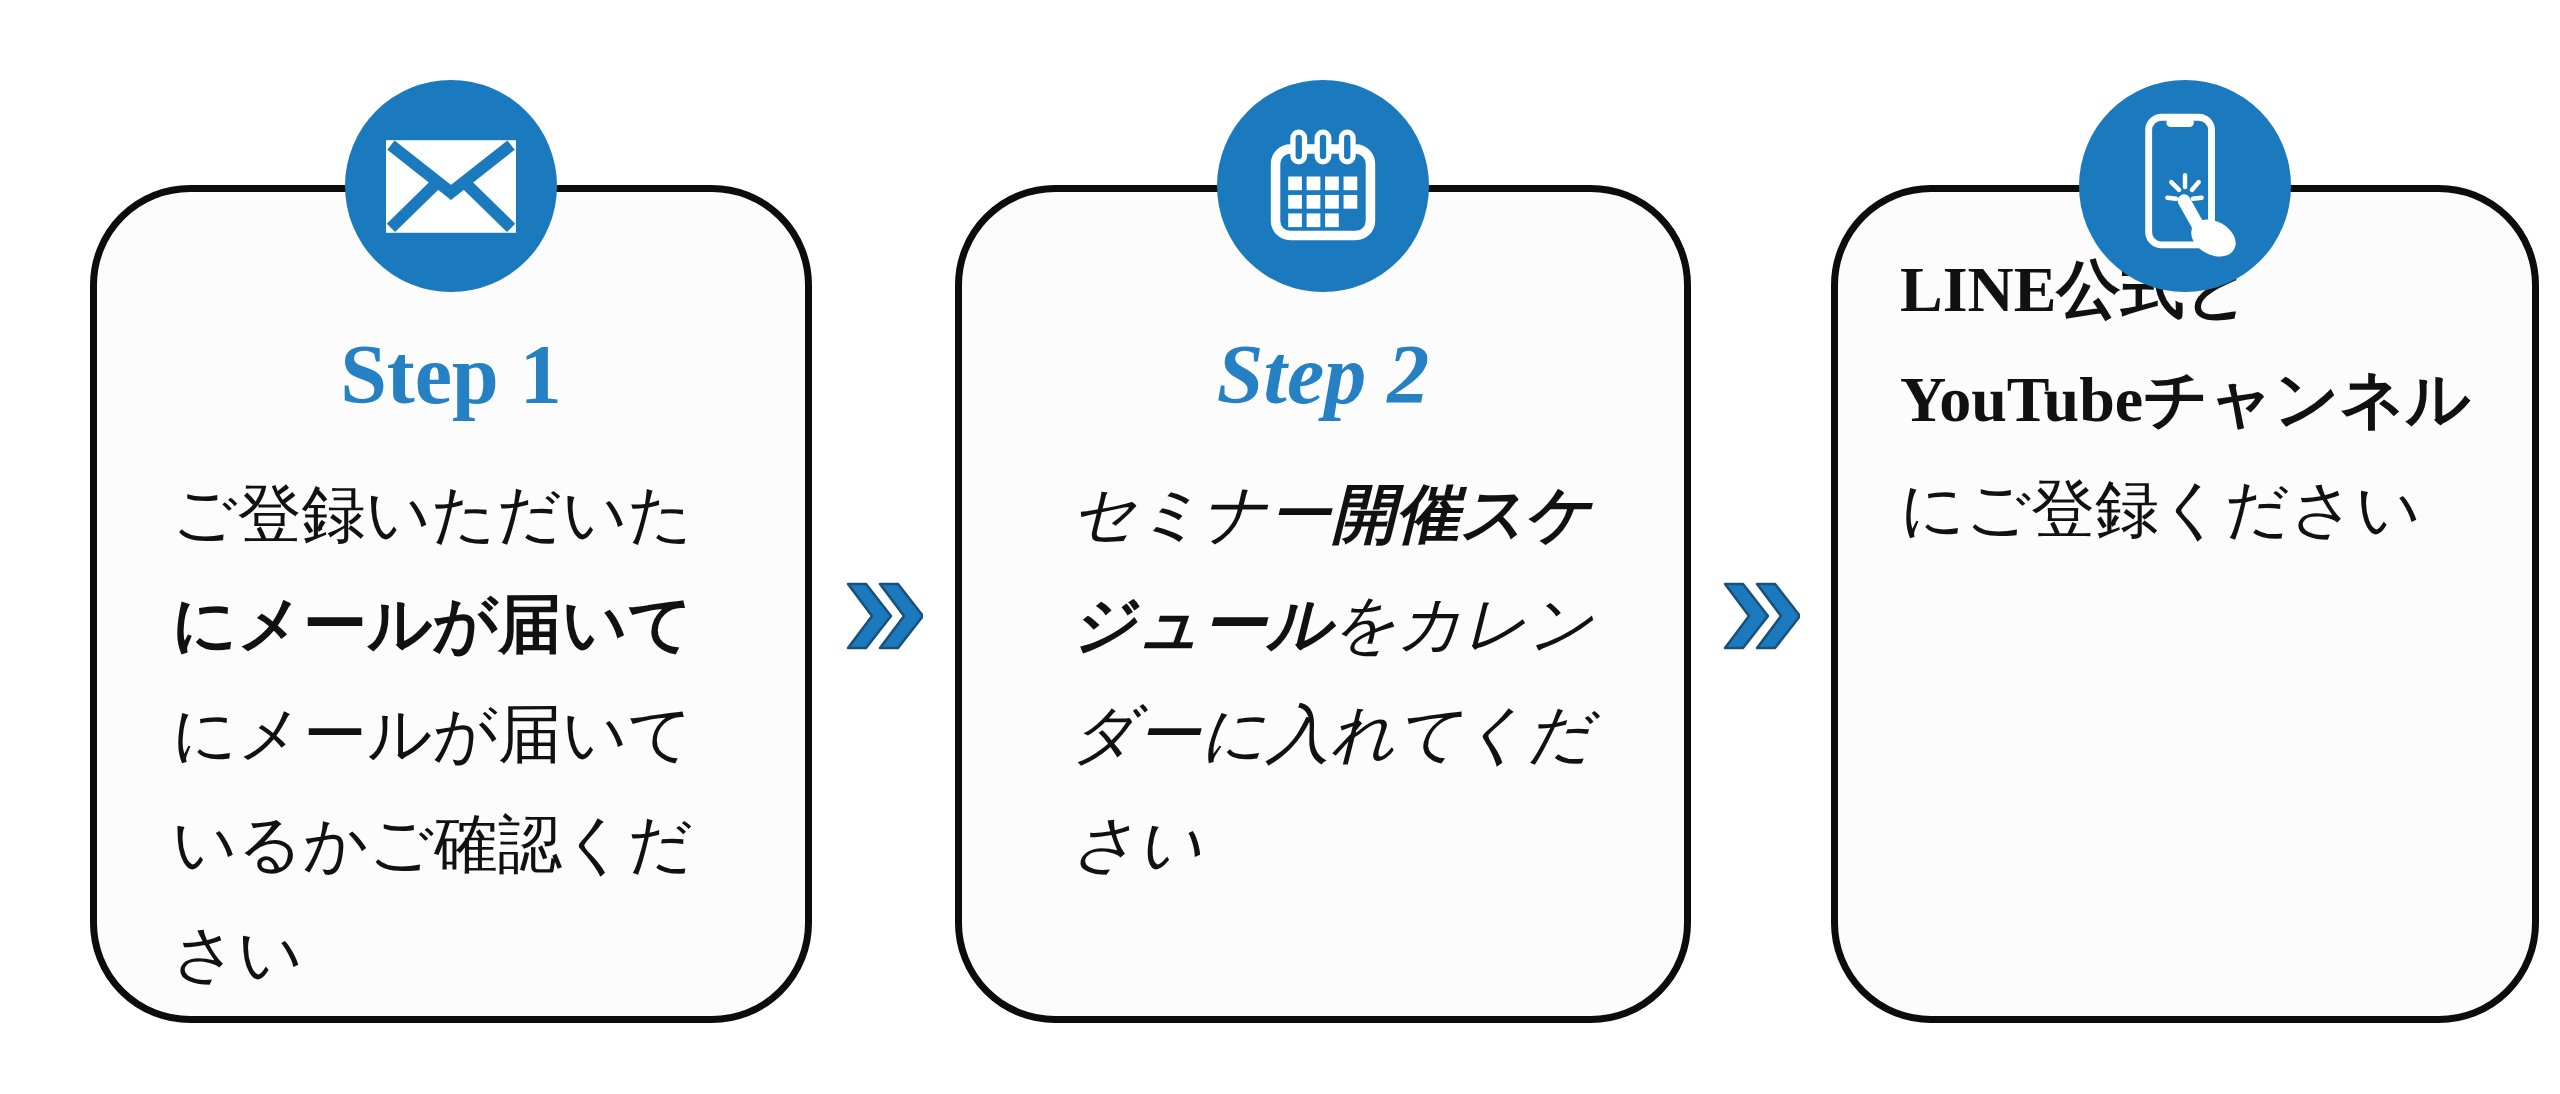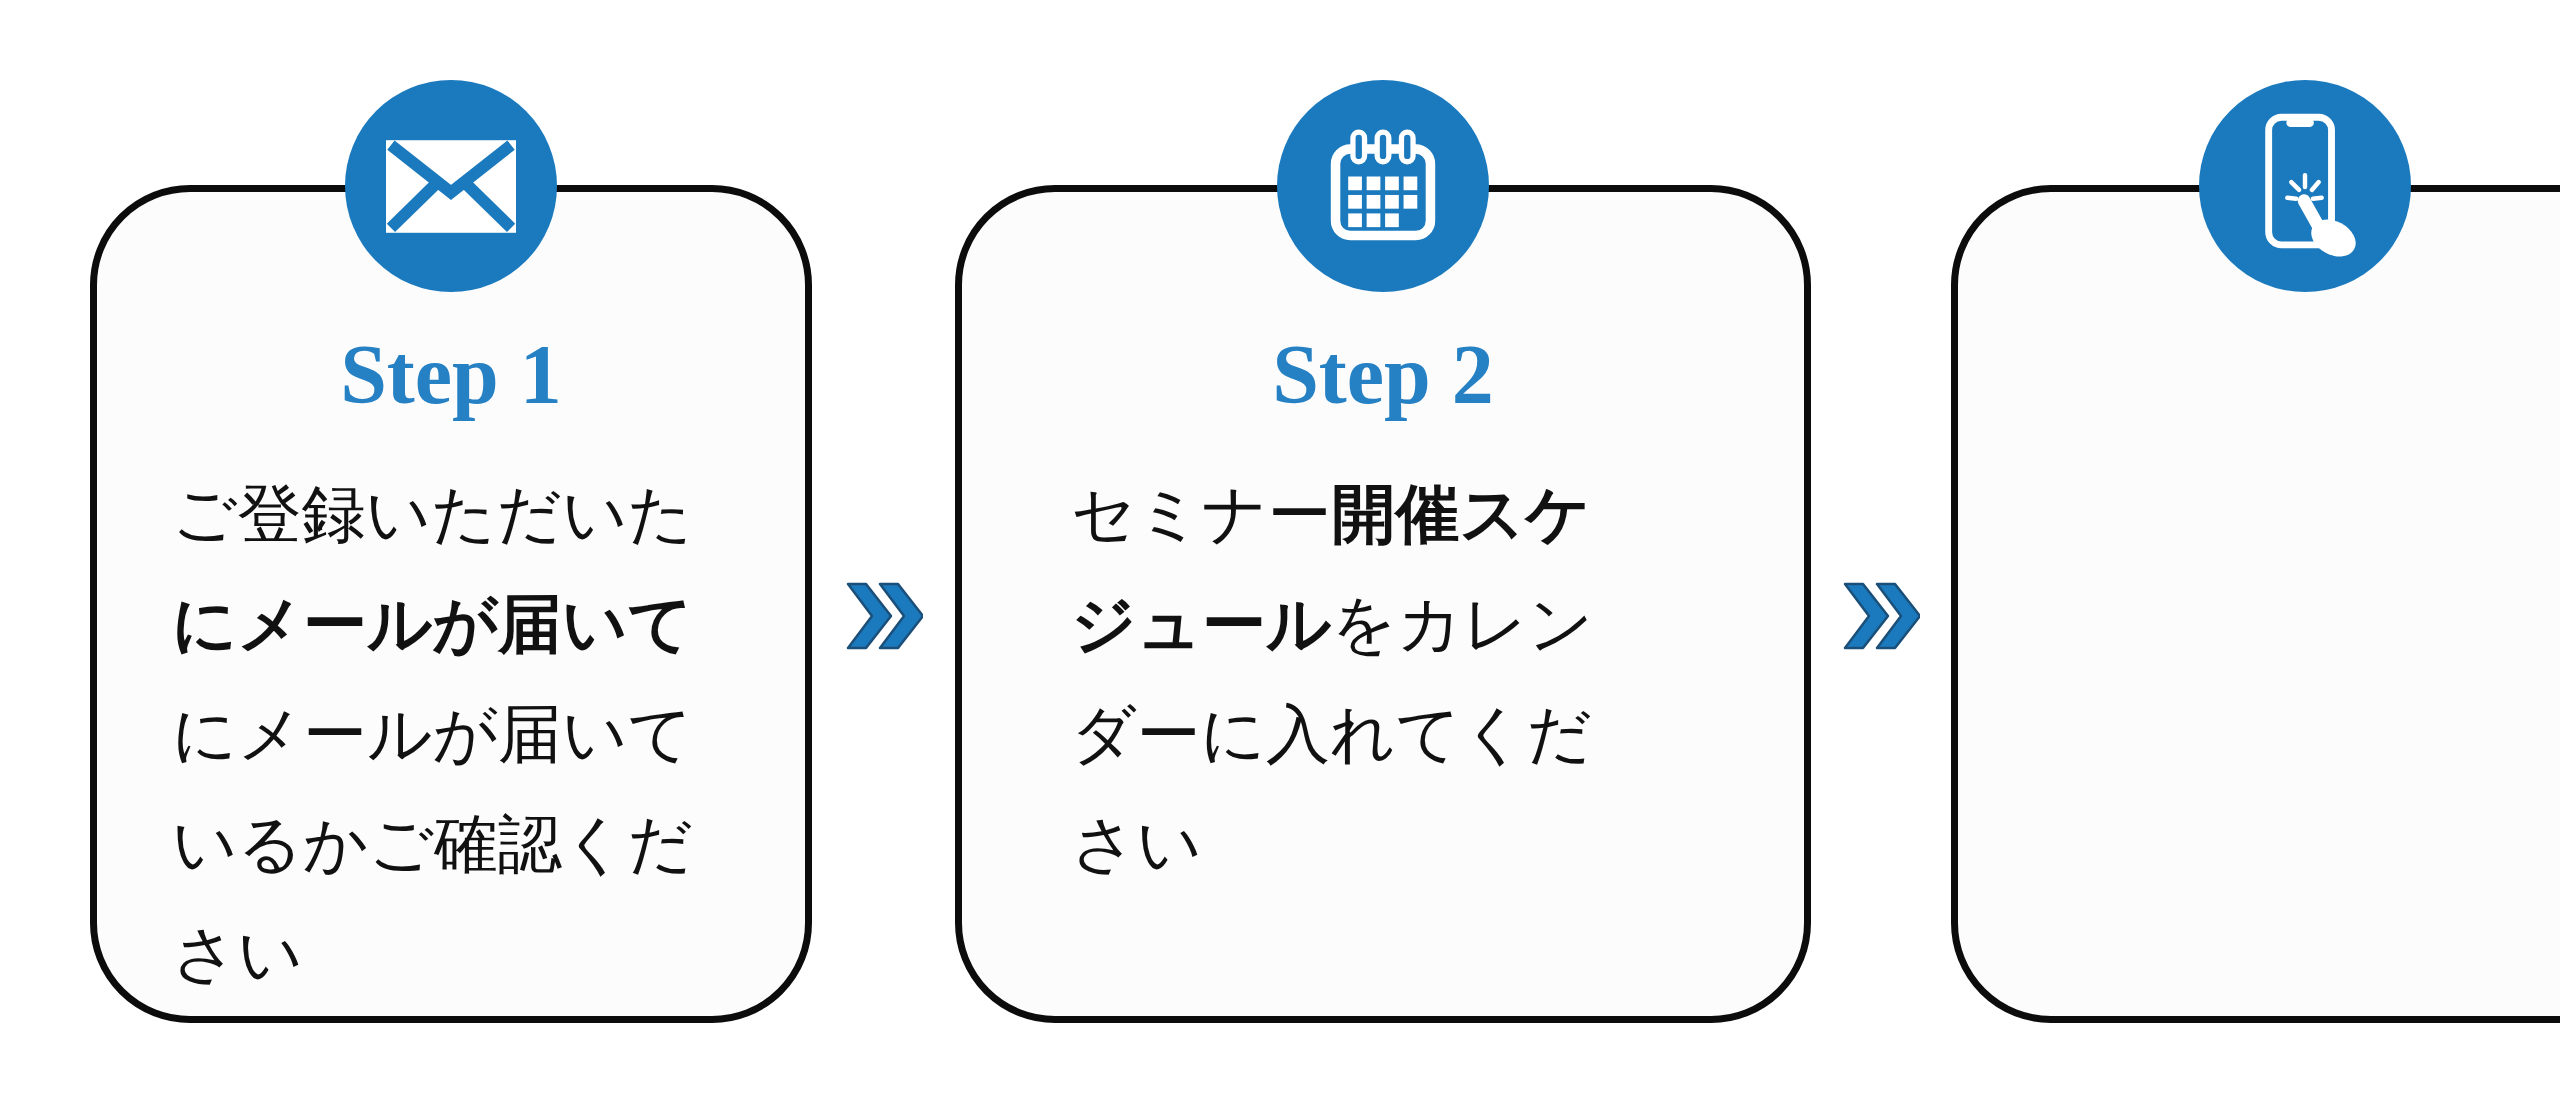--- a/index.html
+++ b/index.html
@@ -24,21 +24,21 @@
 
   .step-card{
     position:relative;
     height:838px;
     background:var(--card-bg);
     border:7px solid var(--card-border);
     border-radius:100px;
     flex:0 0 auto;
   }
   .card-1{width:722px;}
-  .card-2{width:856px;}
+  .card-2{width:736px;font-style:italic;}
   .card-3{width:708px;}
 
   .icon-badge{
     position:absolute;
     top:-112px;
     left:50%;
     transform:translateX(-50%);
     width:212px;
     height:212px;
     border-radius:50%;
@@ -158,15 +158,20 @@
           <path d="M37,87 L46,88"></path>
           <path d="M41,71 L49,79"></path>
           <path d="M55,64 L55,76"></path>
           <path d="M69,71 L62,79"></path>
           <path d="M72,87 L63,88"></path>
         </g>
         <path d="M54,90 L72,122" stroke="#ffffff" stroke-width="13" stroke-linecap="round"></path>
         <ellipse cx="84" cy="128" rx="24" ry="17" fill="#ffffff" transform="rotate(28 84 128)"></ellipse>
       </svg>
     </div>
+    <div class="card-lines">
+        <div class="line"><span class="b">LINE公式と</span></div>
+        <div class="line"><span class="b">YouTubeチャンネル</span></div>
+        <div class="line"><span>にご登録ください</span></div>
+      </div>
   </div>
 
 </div>
 
 </body></html>

